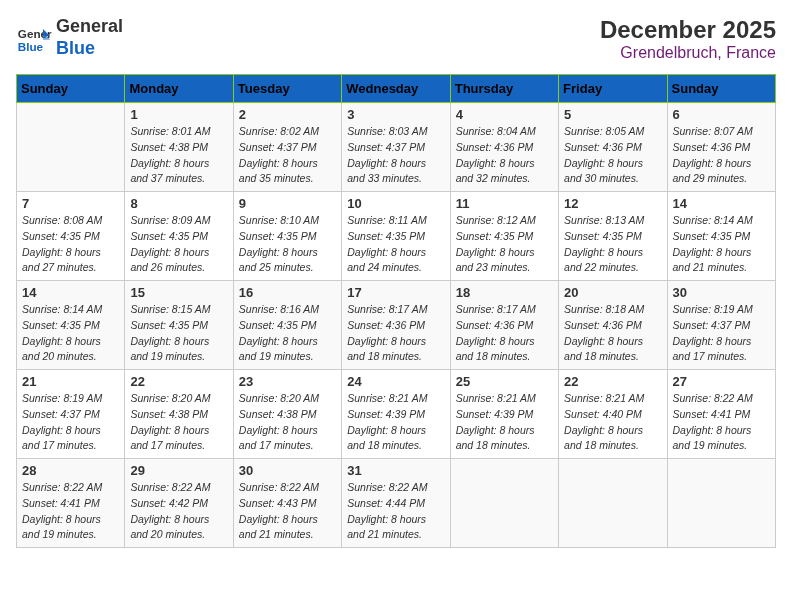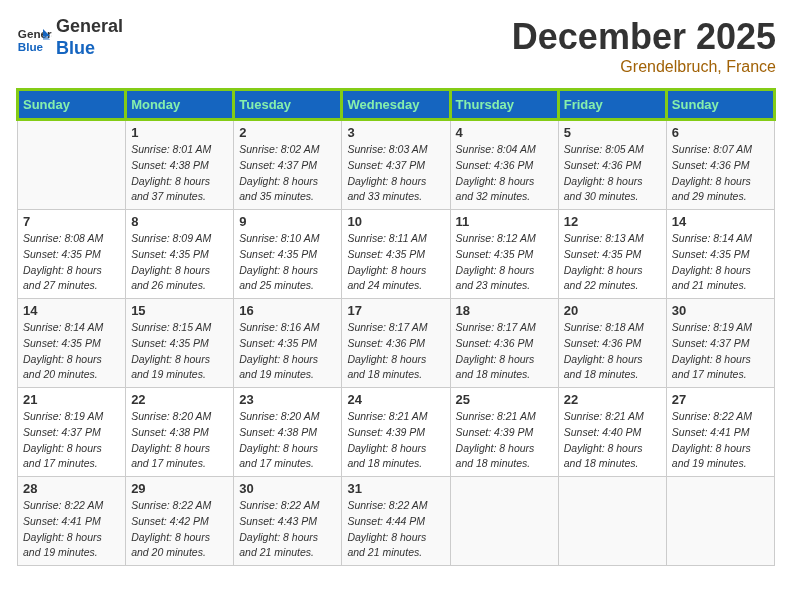--- a/index.html
+++ b/index.html
@@ -22,40 +22,40 @@
     }
     .logo-icon {
       width: 36px;
       height: 36px;
       margin-right: 4px;
     }
     .title-block {
       text-align: right;
     }
     .month-title {
-      font-size: 36px;
+      font-size: 24px;
       font-weight: bold;
       color: #333;
     }
     .location {
       font-size: 16px;
-      color: #a16207;
+      color: #701a75;
     }
     table {
       width: 100%;
       border-collapse: collapse;
       font-size: 11px;
     }
     thead tr th {
       background-color: #1565C0;
-      color: #86efac;
+      color: #000000;
       padding: 6px 4px;
       text-align: left;
       font-size: 13px;
-      border: 3px solid #84cc16;
+      border: 1px solid #84cc16;
     }
     tbody tr td {
       border: 1px solid #ccc;
       vertical-align: top;
       padding: 4px 5px;
       height: 80px;
       width: 108px;
     }
     .day-num {
       font-size: 13px;

